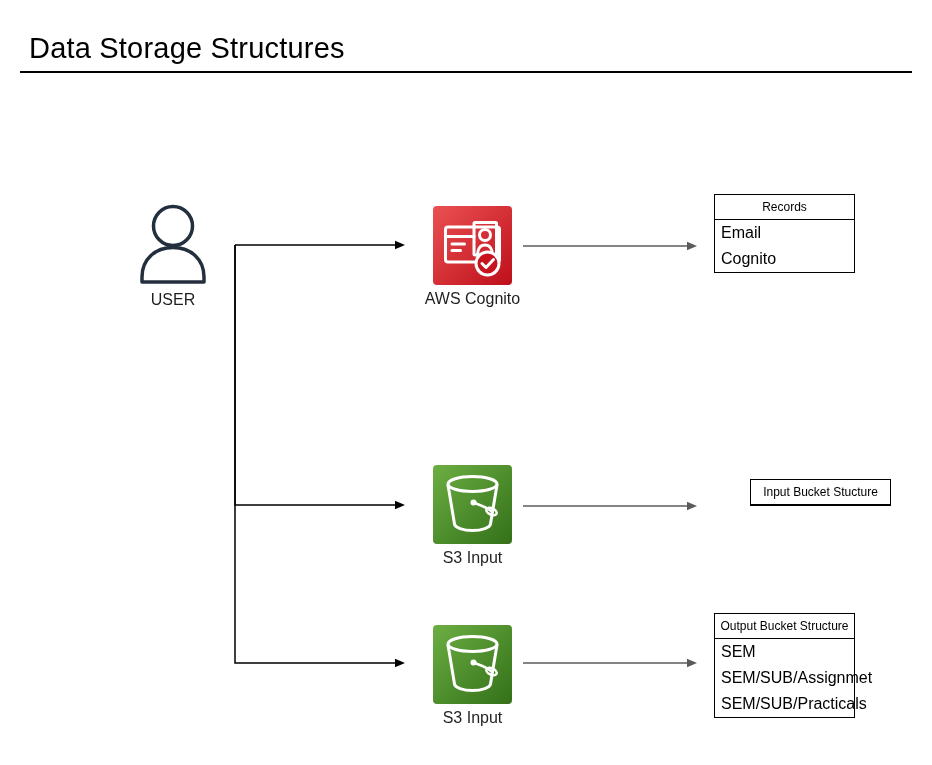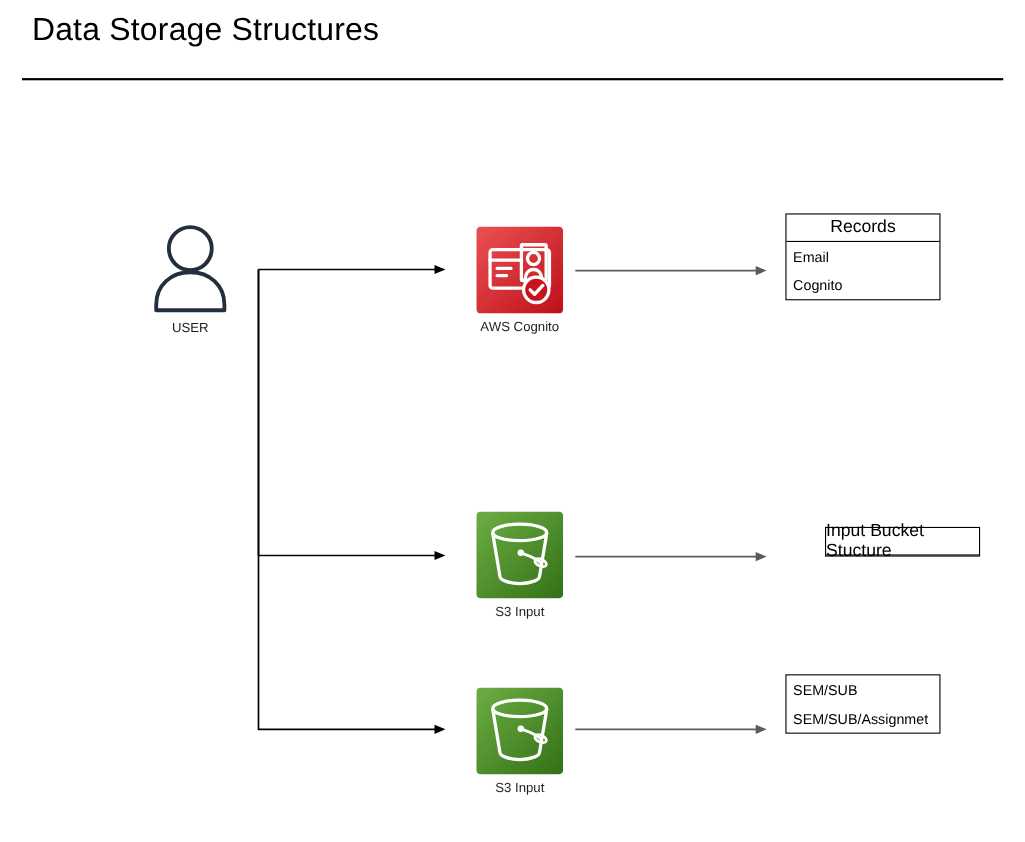--- a/index.html
+++ b/index.html
@@ -2,41 +2,41 @@
 <html><head>
 <meta charset="utf-8">
 <style>
   html,body{margin:0;padding:0;}
   body{
     width:932px;height:765px;position:relative;overflow:hidden;
     background:#ffffff;font-family:"Liberation Sans", sans-serif;
   }
   .abs{position:absolute;}
   .page-title{
-    left:29px;top:11px;font-size:29px;color:#000;letter-spacing:.2px;
+    left:29px;top:32px;font-size:29px;color:#000;letter-spacing:.2px;
     white-space:nowrap;
   }
   .title-rule{
     left:20px;top:71px;width:892px;height:0;border-top:2px solid #000;
   }
   .icon-node{width:79px;height:79px;}
   .node-label{
-    font-size:12px;color:#1f1f1f;text-align:center;white-space:nowrap;
+    font-size:16px;color:#1f1f1f;text-align:center;white-space:nowrap;
   }
   .dtable{
     position:absolute;width:141px;background:#fff;border:1px solid #000;
     box-sizing:border-box;color:#000;
   }
   .dtable .th{
     height:24px;border-bottom:1px solid #000;display:flex;align-items:center;
-    justify-content:center;font-size:16px;
+    justify-content:center;font-size:12px;
   }
   .dtable .tr{
     height:26px;display:flex;align-items:center;padding-left:6px;
-    font-size:13px;
+    font-size:16px;
   }
   svg{display:block;}
   #connectors{left:0;top:0;pointer-events:none;}
 </style>
 </head>
 <body>
 
 <div class="abs page-title">Data Storage Structures</div>
 <div class="abs title-rule"></div>
 
@@ -135,15 +135,17 @@
   <div class="th">Records</div>
   <div class="tr">Email</div>
   <div class="tr">Cognito</div>
 </div>
 
 <div class="dtable" style="left:750px;top:479px;">
   <div class="th">Input Bucket Stucture</div>
 </div>
 
 <div class="dtable" style="left:714px;top:613px;">
-  <div class="tr">SEM/SUB</div>
+  <div class="th">Output Bucket Structure</div>
+  <div class="tr">SEM</div>
   <div class="tr">SEM/SUB/Assignmet</div>
+  <div class="tr">SEM/SUB/Practicals</div>
 </div>
 
 </body></html>

